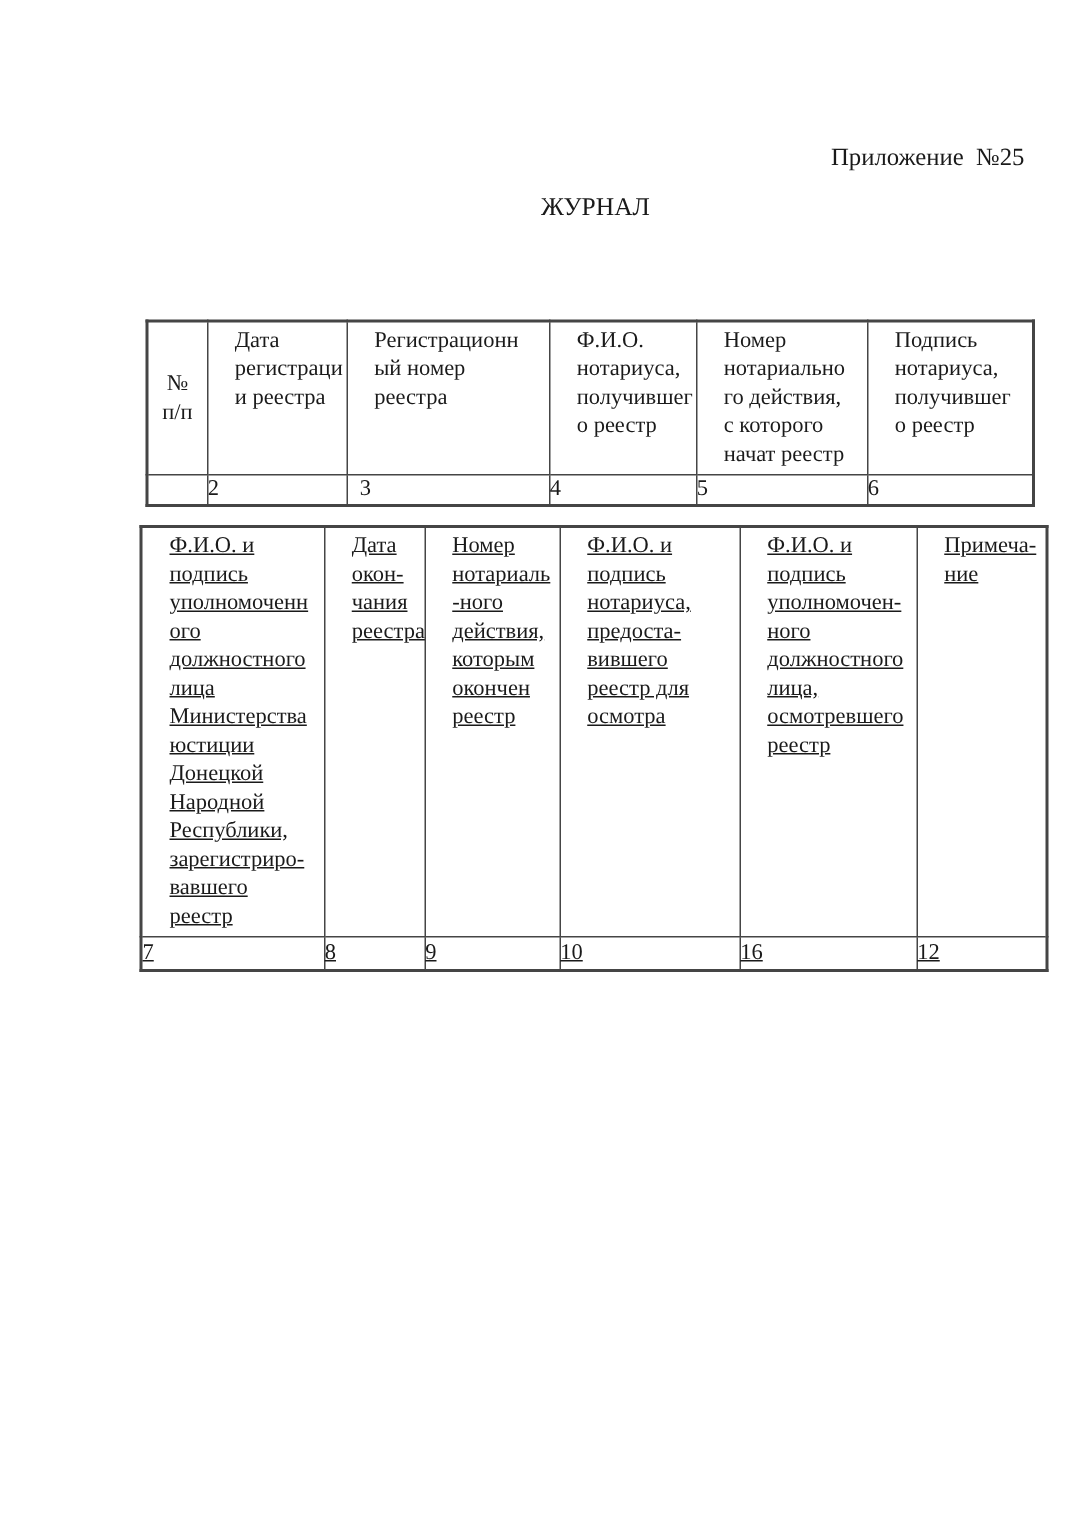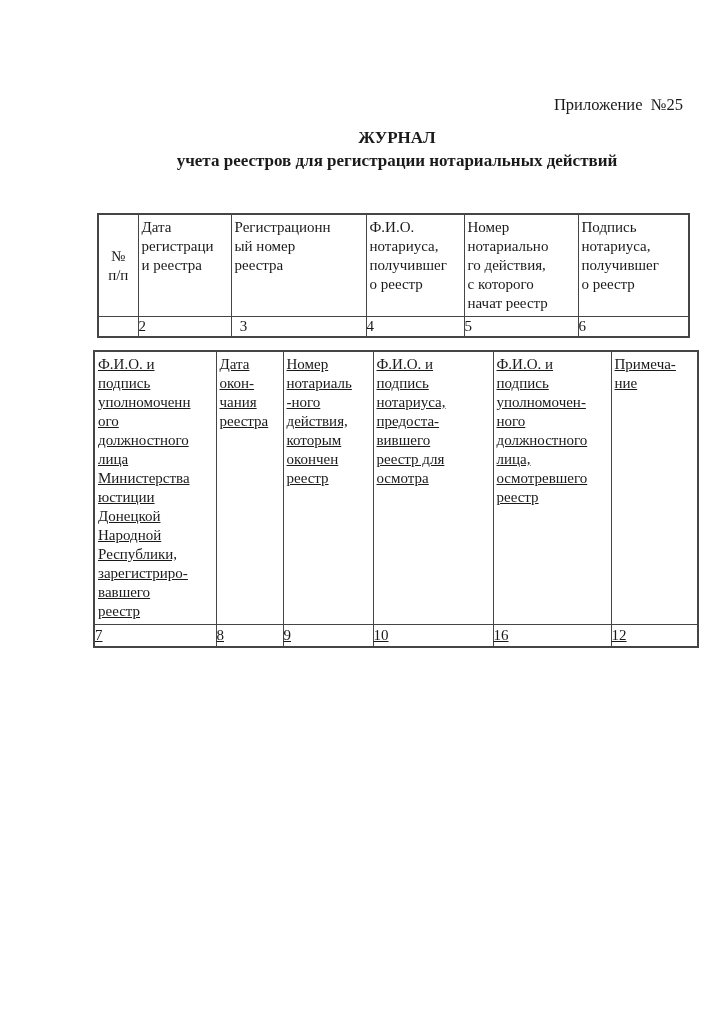--- a/index.html
+++ b/index.html
@@ -21,40 +21,40 @@
     font-size: 16.5px;
     line-height: 22px;
     white-space: pre;
   }
 
   
   .title-block {
     position: absolute;
     left: 97px; top: 127px; width: 600px;
     text-align: center;
-    font-weight: bold;
+    font-weight: normal;
     font-size: 17px;
     line-height: 22.5px;
   }
 
   table {
     position: absolute;
     border-collapse: collapse;
     table-layout: fixed;
     font-size: 15px;
     line-height: 19px;
     color: #1a1a1a;
   }
   table, td { border: 1.5px solid #454545; }
   table { border-width: 2px; }
 
   td.hcell {
     vertical-align: top;
     text-align: left;
-    padding: 3px 3px 3px 3px;
+    padding: 3px 3px 3px 18px;
     white-space: pre-line;
   }
   td.hcell.npp {
     vertical-align: middle;
     text-align: center;
     padding-left: 2px; padding-right: 2px;
   }
   td.num {
     text-align: right;
     padding-right: 20%;
@@ -74,21 +74,20 @@
 <body>
 
 <div class="page">
 
   <div class="header-note">
     <div>Приложение  №25</div>
   </div>
 
   <div class="title-block">
     <div>ЖУРНАЛ</div>
-    <div>учета реестров для регистрации нотариальных действий</div>
   </div>
 
   <table id="table1">
     <colgroup>
       <col style="width:40px">
         <col style="width:93px">
         <col style="width:135px">
       <col style="width:98px">
         <col style="width:114px">
         <col style="width:111px">

